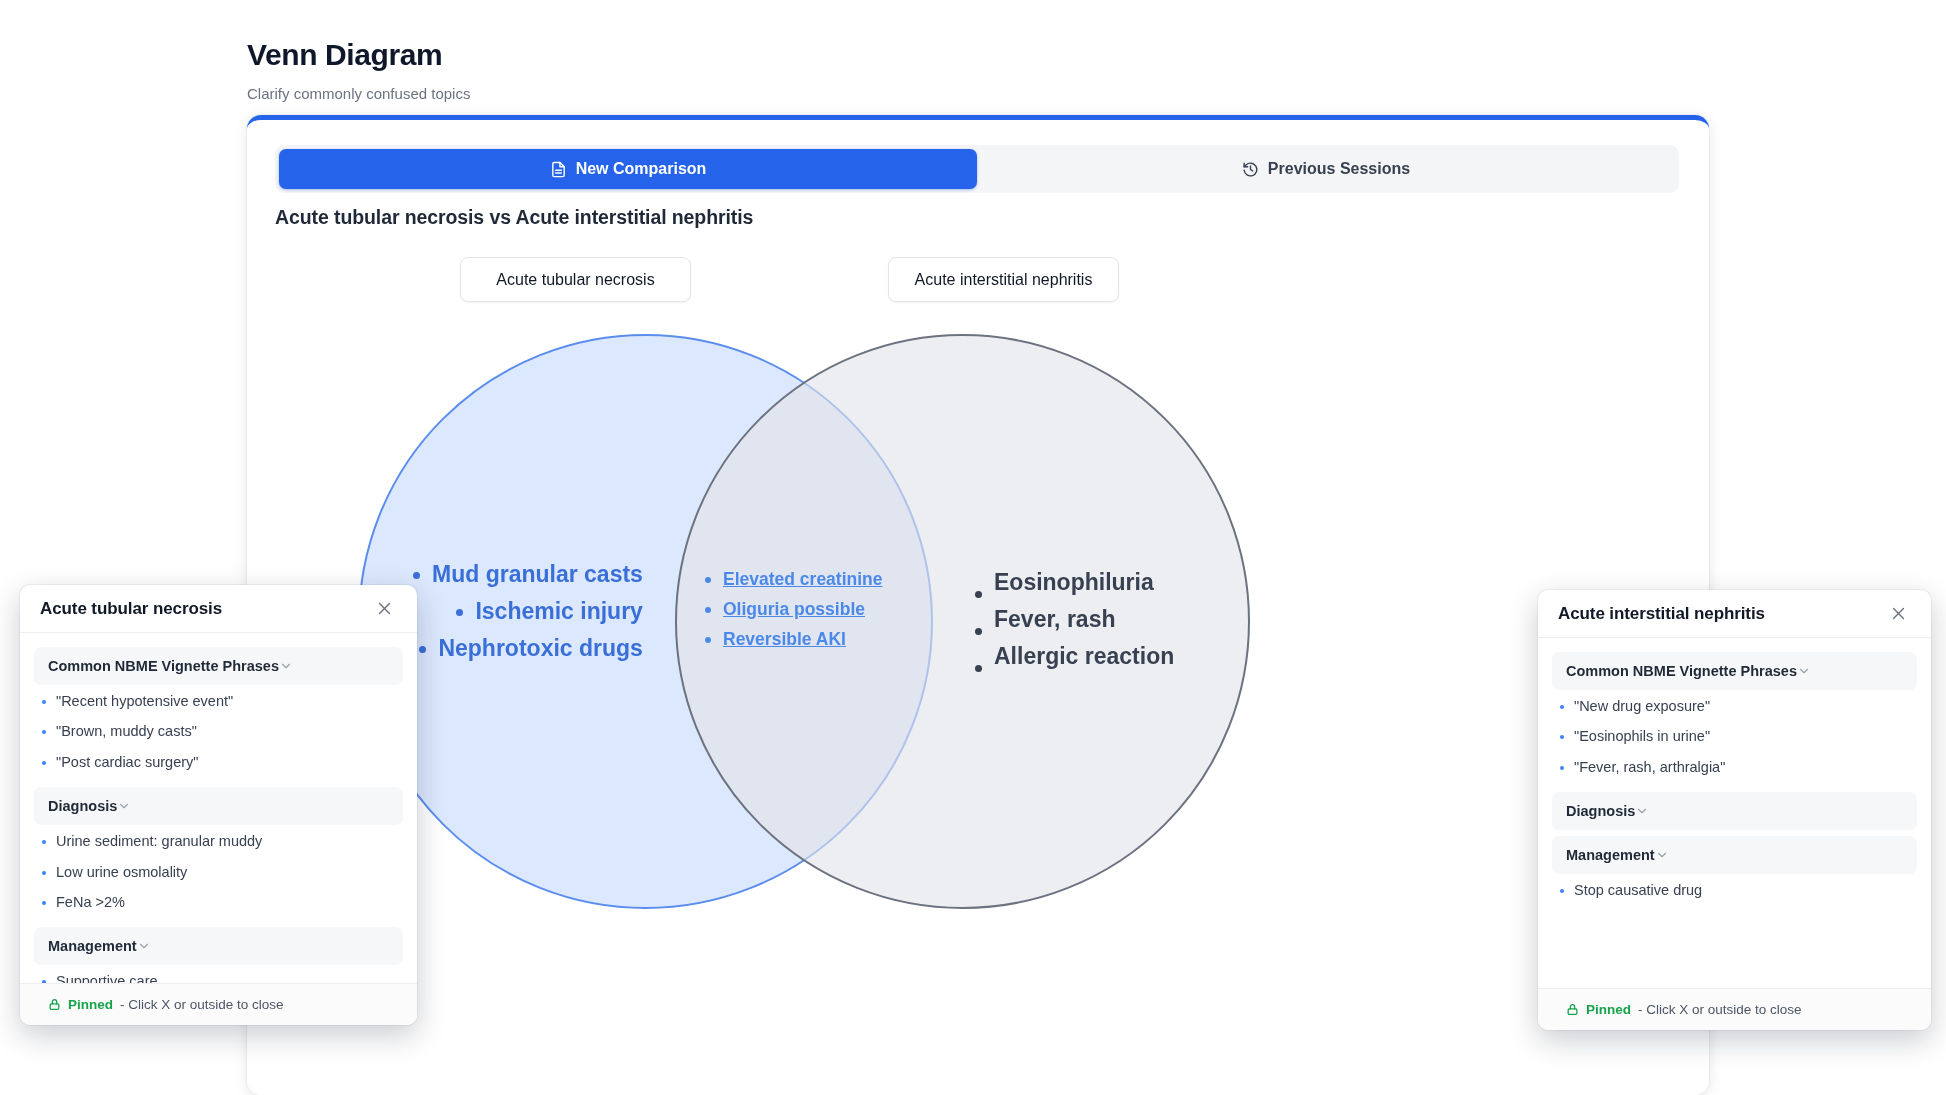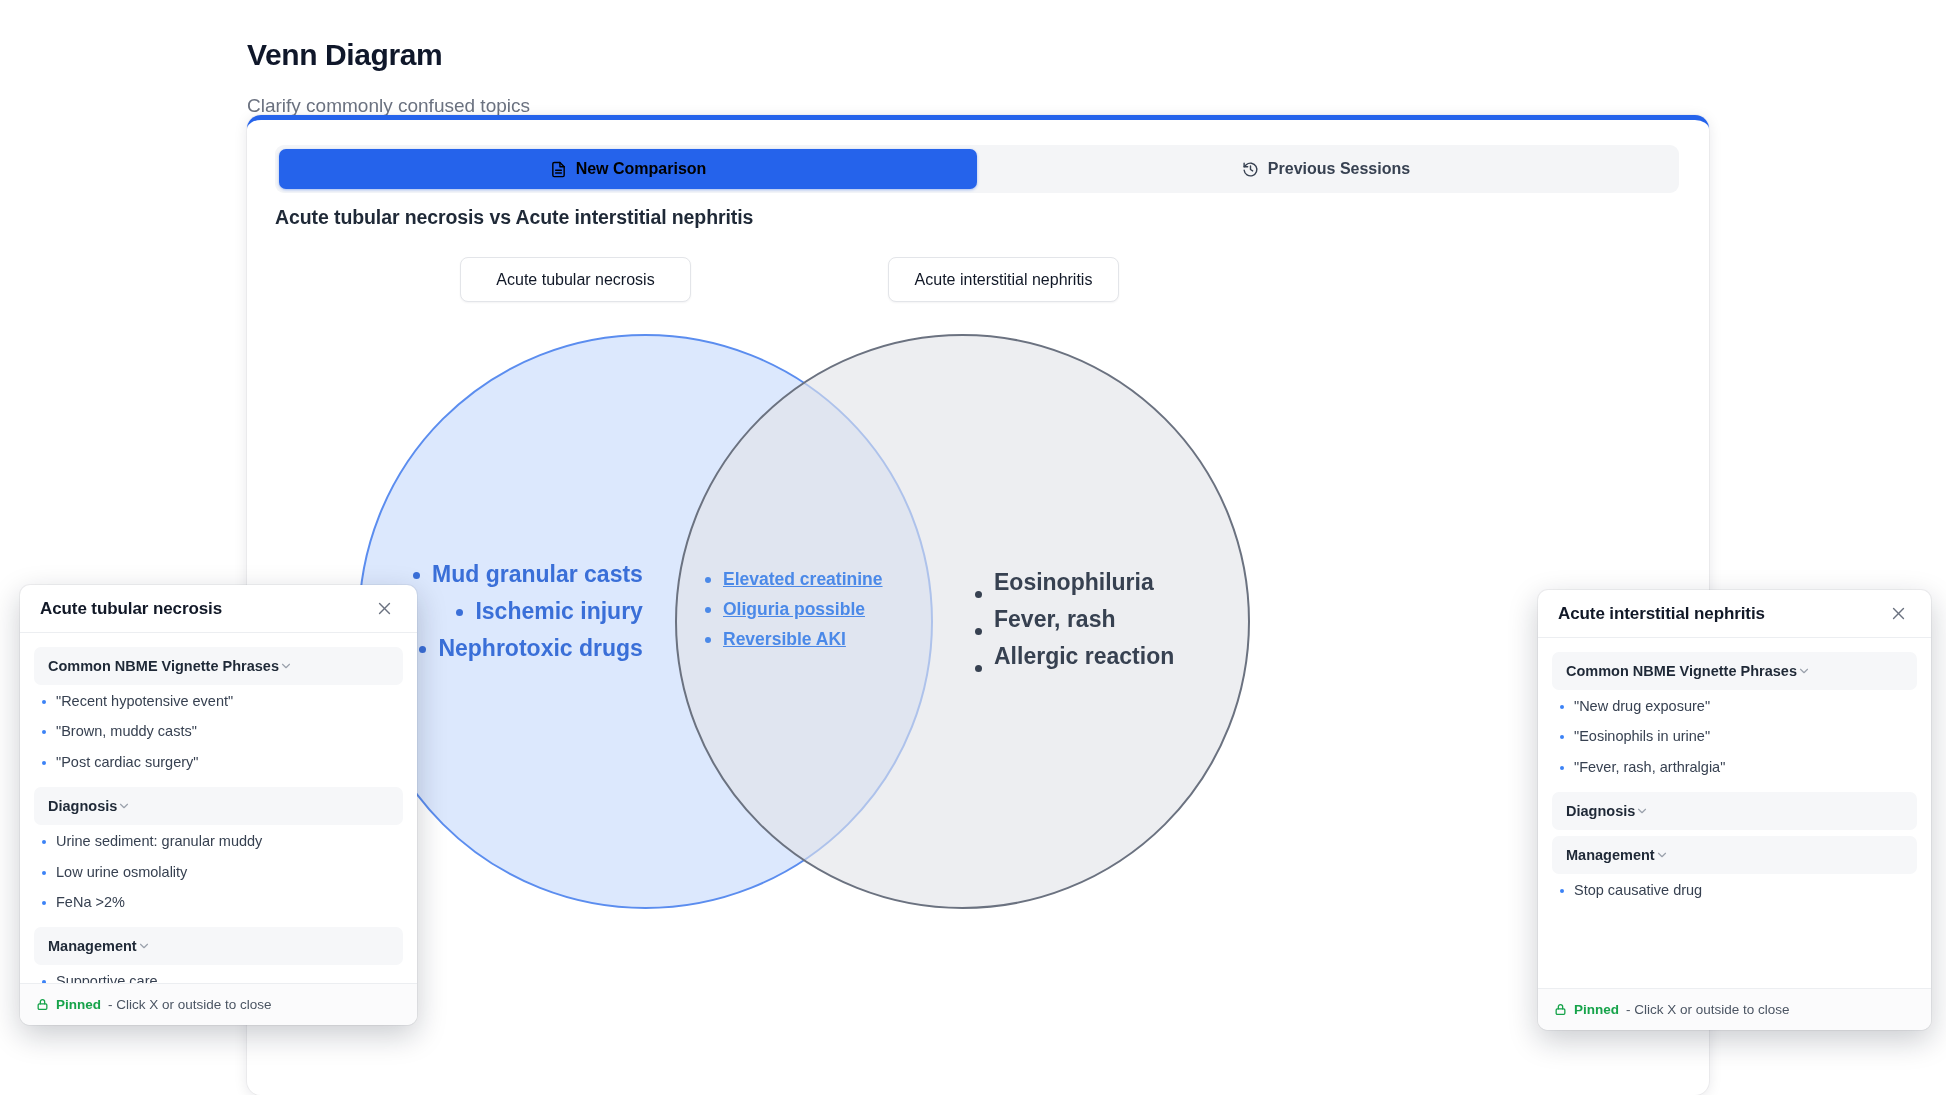--- a/index.html
+++ b/index.html
@@ -11,21 +11,21 @@
     position: relative;
   }
 
   
   #page-header { position: absolute; left: 247px; top: 38px; }
   #page-title {
     font-size: 30px; font-weight: 700; color: #0f172a;
     letter-spacing: -0.4px; line-height: 1.15;
   }
   #page-subtitle {
-    font-size: 19px; color: #6b7280; margin-top: 22px; font-weight: 400;
+    font-size: 15px; color: #6b7280; margin-top: 12px; font-weight: 400;
   }
 
   
   #main-card {
     position: absolute; left: 247px; top: 115px;
     width: 1462px; height: 980px;
     background: #ffffff;
     border-radius: 14px;
     border-top: 5px solid #2563eb;
     box-shadow: 0 2px 14px rgba(15,23,42,0.10), 0 0 0 1px rgba(15,23,42,0.04);
@@ -45,21 +45,21 @@
   .tab {
     flex: 1 1 0; height: 40px;
     display: flex; align-items: center; justify-content: center; gap: 9px;
     font-size: 16px; font-weight: 600;
     border-radius: 7px;
     color: #374151;
     cursor: pointer;
     user-select: none;
   }
   .tab.active {
-    background: #2563eb; color: #000000;
+    background: #2563eb; color: #ffffff;
     box-shadow: 0 1px 3px rgba(37,99,235,0.4);
   }
   .tab svg { display: block; }
 
   
   #comparison-title {
     position: absolute; left: 28px; top: 86px;
     font-size: 19.5px; font-weight: 700; color: #1f2937;
     letter-spacing: -0.1px;
   }
@@ -167,21 +167,21 @@
   .section-items li .dot {
     width: 4px; height: 4px; border-radius: 50%; background: #3b82f6;
     flex: 0 0 4px; margin-top: 0.48em;
   }
 
   .panel-footer {
     flex: 0 0 42px; height: 42px;
     border-top: 1px solid #eceef1;
     background: #fbfbfc;
     display: flex; align-items: center; gap: 7px;
-    padding: 0 16px;
+    padding: 0 28px;
     font-size: 13.5px; color: #4b5563;
   }
   .panel-footer .pinned-word { color: #16a34a; font-weight: 700; }
   .panel-footer .lock { color: #16a34a; display: flex; }
 </style>
 </head>
 <body>
 
 <div id="page-header">
   <div id="page-title">Venn Diagram</div>

